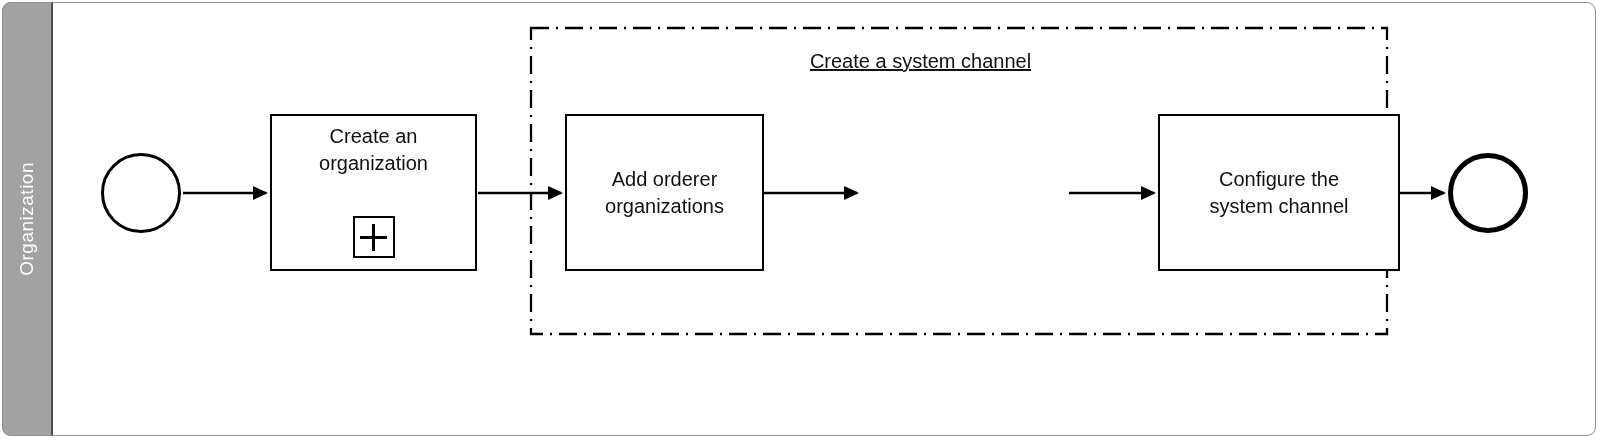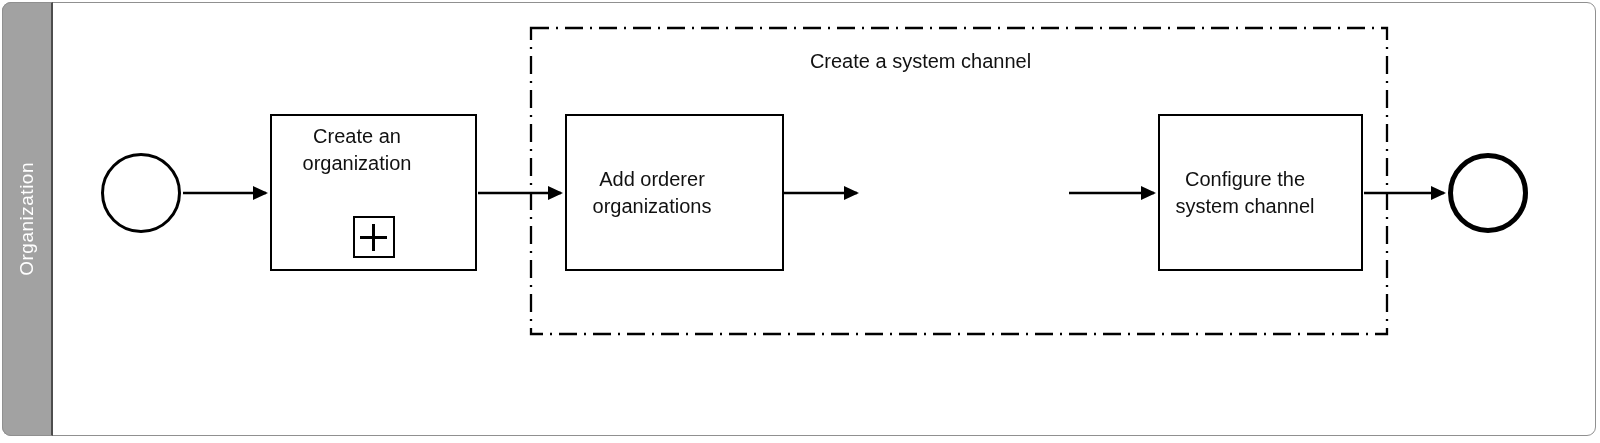--- a/index.html
+++ b/index.html
@@ -51,45 +51,45 @@
     width:1600px;height:443px;
     overflow:visible;
   }
   .flow-line{stroke:var(--stroke,#000);stroke-width:2.5;fill:none;}
   .group-rect{
     stroke:var(--stroke,#000);stroke-width:2.3;fill:none;
     stroke-dasharray:18 7 2 7;
   }
   .group-title{
     position:absolute;left:530px;top:50px;width:781px;
-    text-align:center;font-size:20px;color:#111;
+    text-align:center;font-size:20px;color:#111;text-decoration:underline;
   }
   
   .event{
     position:absolute;border-radius:50%;background:#fff;
     width:80px;height:80px;top:153px;
   }
   .event.start{left:101px;border:3px solid var(--stroke,#000);}
   .event.end{left:1448px;border:5.5px solid var(--stroke,#000);}
   
   .task{
     position:absolute;top:114px;height:157px;
     border:2.3px solid var(--stroke,#000);
     background:#fff;
-    display:flex;align-items:center;
+    display:flex;align-items:center;justify-content:center;
   }
   .task-label{
     text-align:center;font-size:20px;line-height:1.35;color:#111;
     max-width:170px;
   }
   .task.t1{left:270px;width:207px;align-items:flex-start;}
   .task.t1 .task-label{padding-top:7px;}
-  .task.t2{left:565px;width:219px;}
+  .task.t2{left:565px;width:199px;}
   .task.t3{left:861px;width:207px;}
-  .task.t4{left:1158px;width:205px;}
+  .task.t4{left:1158px;width:242px;}
   
   .sub-marker{
     position:absolute;left:50%;bottom:11px;
     width:42px;height:42px;margin-left:-21px;
     border:2.6px solid var(--stroke,#000);
     background:#fff;
   }
   .sub-marker .bar{position:absolute;background:var(--stroke,#000);}
   .sub-marker .bar.h{left:50%;top:50%;width:27px;height:3px;margin:-1.5px 0 0 -13.5px;}
   .sub-marker .bar.v{left:50%;top:50%;width:3px;height:27px;margin:-13.5px 0 0 -1.5px;}

